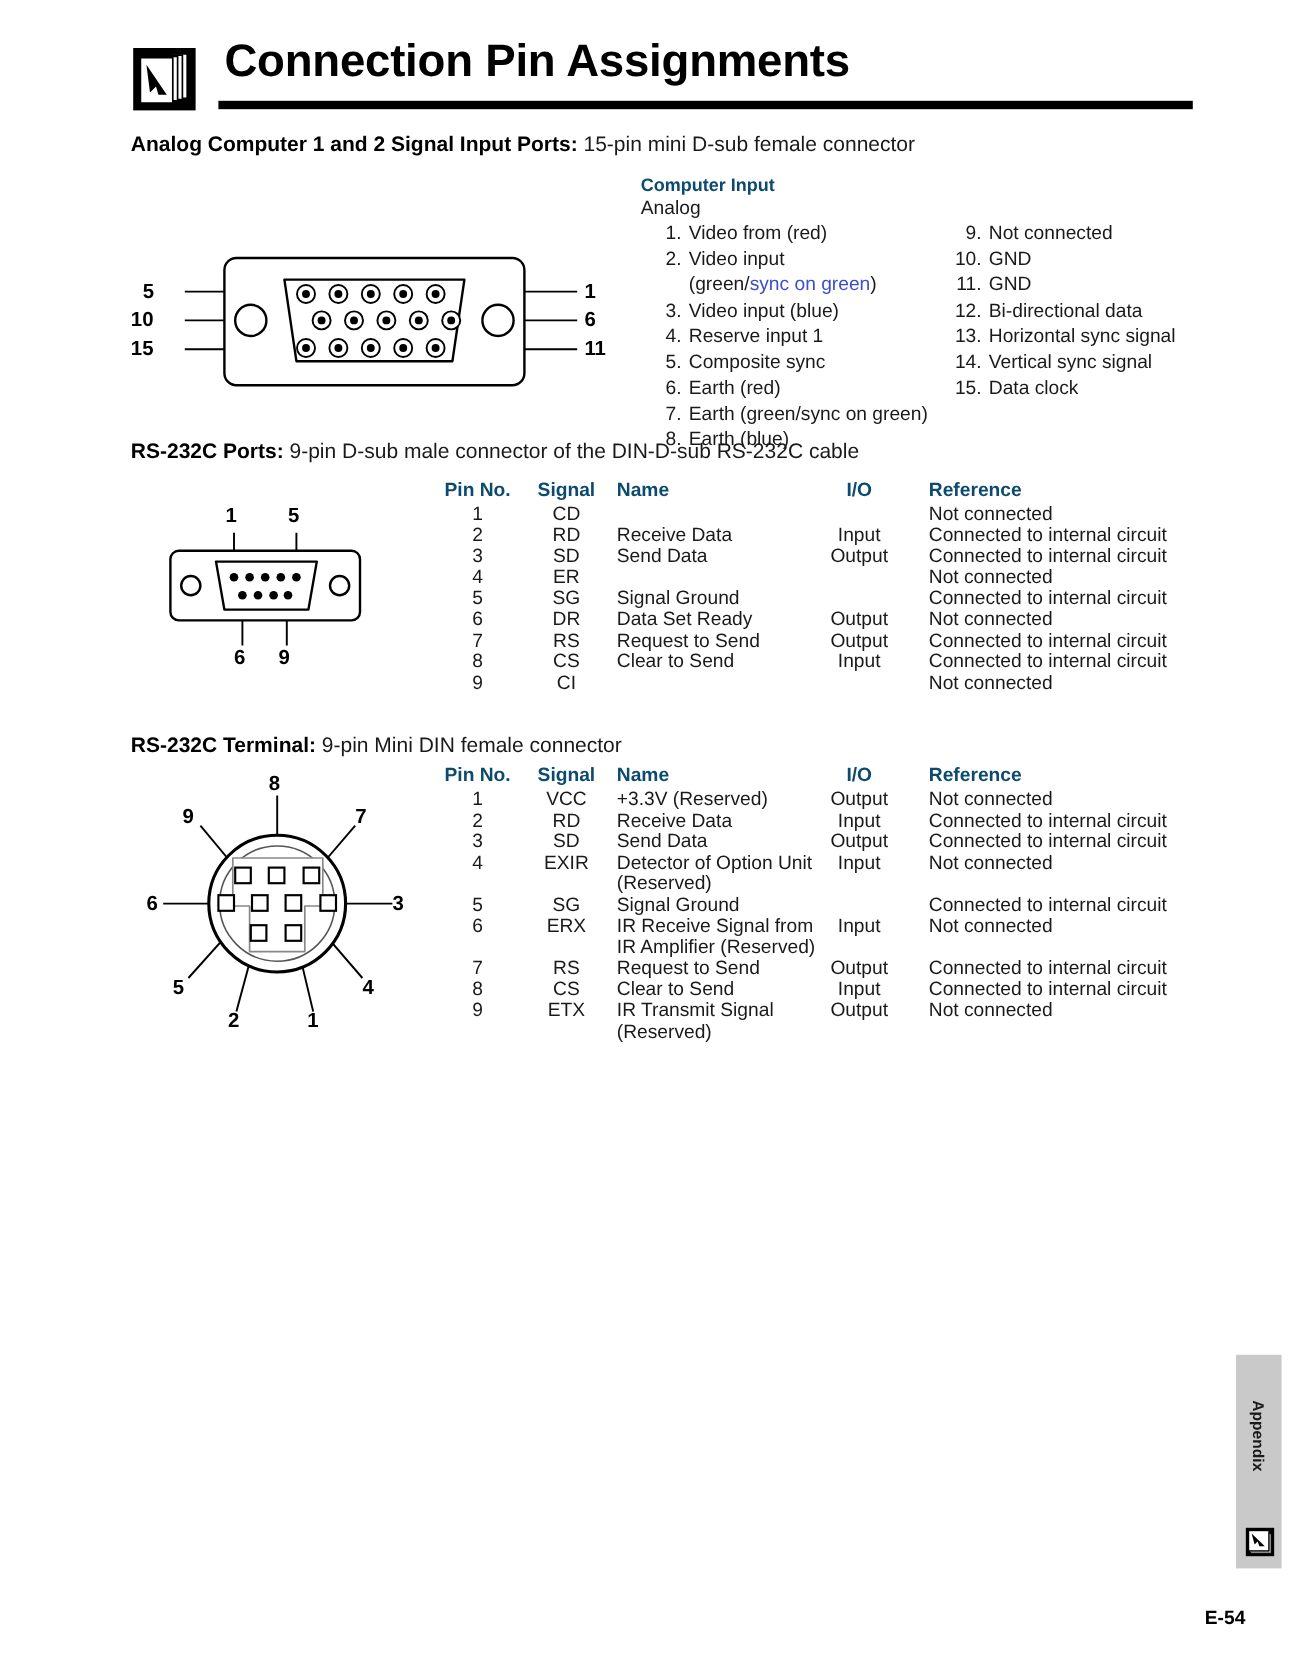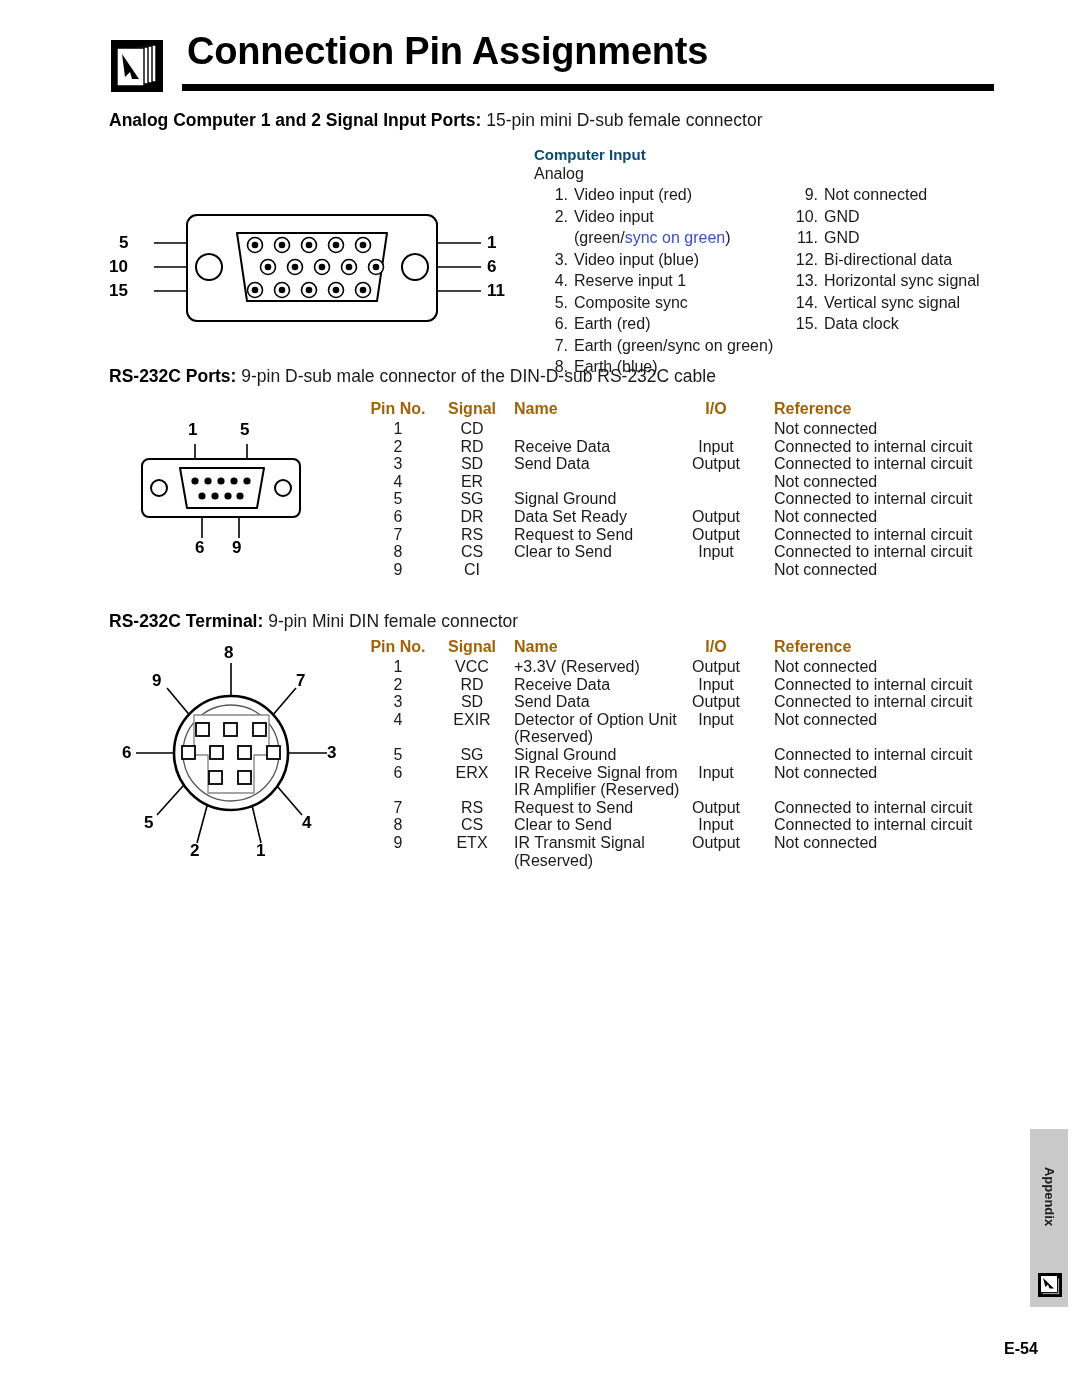--- a/index.html
+++ b/index.html
@@ -71,21 +71,21 @@
     font-weight: bold;
     color: #000;
     white-space: nowrap;
   }
 
   
   .pintable { position: absolute; font-size: 16px; }
   .pt-row { position: relative; height: 17.6px; white-space: nowrap; }
   .pt-row.head { height: 20px; }
   .pt-cell { position: absolute; top: 0; }
-  .pt-head .pt-cell { font-weight: bold; color: #a16207; }
+  .pt-head .pt-cell { font-weight: bold; color: #0c4a6e; }
   .c-pin   { left: 0px;   width: 72px; text-align: center; }
   .c-sig   { left: 78px;  width: 64px; text-align: center; }
   .c-name  { left: 152px; width: 218px; text-align: left; }
   .c-io    { left: 320px; width: 68px; text-align: center; }
   .c-ref   { left: 412px; width: 260px; text-align: left; }
   .c-name.ind { left: 152px; }
 
   
   .appendix-tab {
     position: absolute;
@@ -141,21 +141,21 @@
 
   <div class="sec-head" style="left:95px; top:110px;">
     <b>Analog Computer 1 and 2 Signal Input Ports:</b><span> 15-pin mini D-sub female connector</span>
   </div>
 
   <div class="ci-block">
     <div class="ci-title">Computer Input</div>
     <div class="ci-analog">Analog</div>
     <div class="ci-cols" style="height:175px;">
       <div class="ci-col left">
-        <div class="ci-item"><span class="ci-num">1.</span><span>Video input (red)</span></div>
+        <div class="ci-item"><span class="ci-num">1.</span><span>Video from (red)</span></div>
         <div class="ci-item"><span class="ci-num">2.</span><span>Video input</span></div>
         <div class="ci-item ci-sub"><span>(green/</span><span class="blue">sync on green</span><span>)</span></div>
         <div class="ci-item"><span class="ci-num">3.</span><span>Video input (blue)</span></div>
         <div class="ci-item"><span class="ci-num">4.</span><span>Reserve input 1</span></div>
         <div class="ci-item"><span class="ci-num">5.</span><span>Composite sync</span></div>
         <div class="ci-item"><span class="ci-num">6.</span><span>Earth (red)</span></div>
         <div class="ci-item"><span class="ci-num">7.</span><span>Earth (green/sync on green)</span></div>
         <div class="ci-item"><span class="ci-num">8.</span><span>Earth (blue)</span></div>
       </div>
       <div class="ci-col right">

